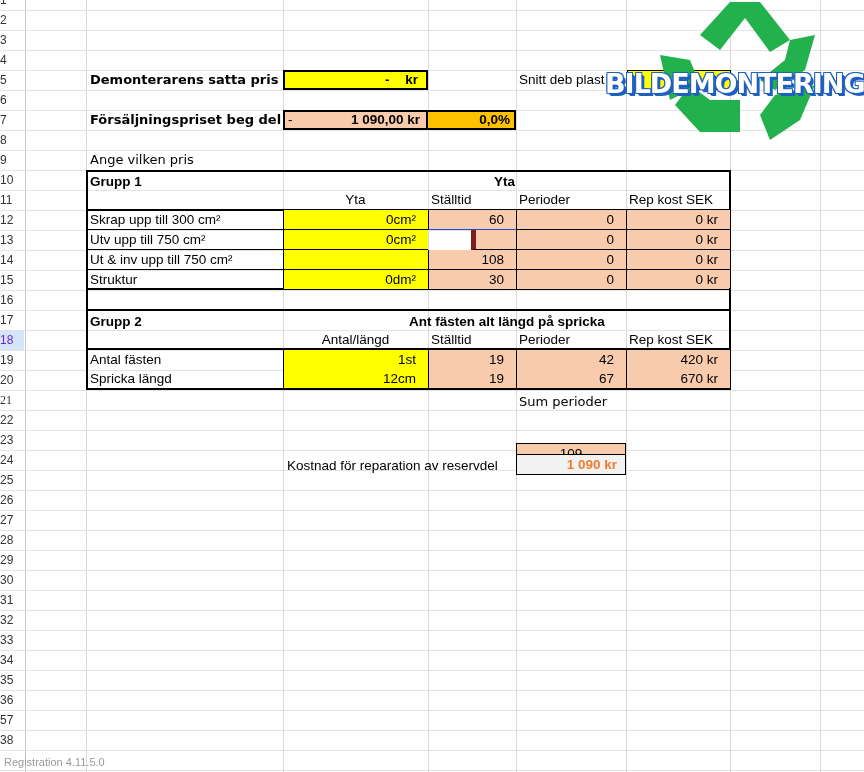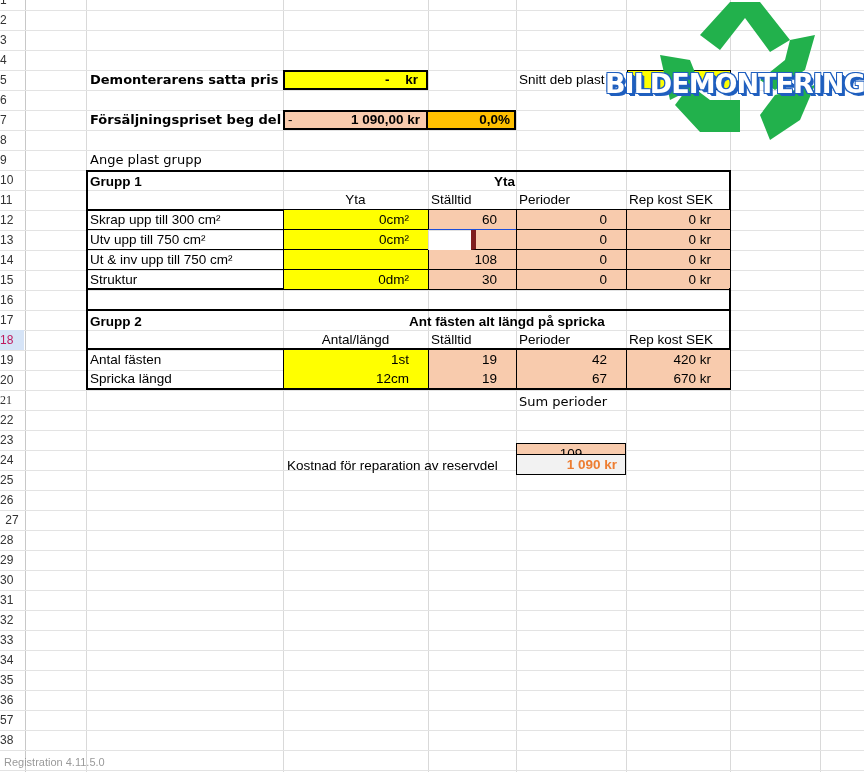--- a/index.html
+++ b/index.html
@@ -1,26 +1,26 @@
 <!DOCTYPE html>
 <html><head>
 <meta charset="utf-8">
 <style>
   html,body{margin:0;padding:0;}
   body{width:864px;height:772px;position:relative;overflow:hidden;background:#fff;font-family:"Liberation Sans",sans-serif;font-size:13.5px;color:#000;}
   .grid{position:absolute;left:0;top:0;width:864px;height:772px;}
   .vline{position:absolute;top:0;height:772px;width:1px;background:#d9d9d9;}
   .hline{position:absolute;left:0;width:864px;height:1px;background:#e3e3e3;}
   .rownum{position:absolute;left:0;width:24px;height:20px;line-height:20px;font-size:12px;color:#333;padding-left:0px;text-align:left;}
-  .rownum.sel{background:#d6e4f7;color:#be185d;}
+  .rownum.sel{background:#d6e4f7;color:#6d28d9;}
   .rowhdr-border{position:absolute;left:25px;top:0;width:1px;height:772px;background:#c8c8c8;}
   .cell{position:absolute;height:20px;line-height:20px;box-sizing:border-box;white-space:nowrap;overflow:hidden;}
   .bold{font-weight:bold;}
   .calibri{font-family:"DejaVu Sans",sans-serif;font-size:13px;}
-  .right{text-align:right;padding-right:19px;}
+  .right{text-align:right;padding-right:12px;}
   .center{text-align:center;}
   .yellow{background:#ffff00;}
   .peach{background:#f8cbad;}
   .orange{background:#ffc000;}
   .grey{background:#f2f2f2;}
   .box{position:absolute;box-sizing:border-box;border:2px solid #000;}
   .tbl-line{position:absolute;background:#000;}
   .thin{position:absolute;background:#000;}
   .reg{position:absolute;left:4px;top:756px;font-size:11px;color:#9a9a9a;}
   .logo{position:absolute;left:600px;top:0;width:264px;height:145px;}
@@ -99,21 +99,21 @@
       <div class="rownum" style="top: 310px;">17</div>
       <div class="rownum sel" style="top: 330px;">18</div>
       <div class="rownum" style="top: 350px;">19</div>
       <div class="rownum" style="top: 370px;">20</div>
       <div class="rownum" style="top: 390px; font-family: Liberation Serif, serif;">21</div>
       <div class="rownum" style="top: 410px;">22</div>
       <div class="rownum" style="top: 430px;">23</div>
       <div class="rownum" style="top: 450px;">24</div>
       <div class="rownum" style="top: 470px;">25</div>
       <div class="rownum" style="top: 490px;">26</div>
-      <div class="rownum" style="top: 510px; text-align: center;">27</div>
+      <div class="rownum" style="top: 510px;">27</div>
       <div class="rownum" style="top: 530px;">28</div>
       <div class="rownum" style="top: 550px;">29</div>
       <div class="rownum" style="top: 570px;">30</div>
       <div class="rownum" style="top: 590px;">31</div>
       <div class="rownum" style="top: 610px;">32</div>
       <div class="rownum" style="top: 630px;">33</div>
       <div class="rownum" style="top: 650px;">34</div>
       <div class="rownum" style="top: 670px;">35</div>
       <div class="rownum" style="top: 690px;">36</div>
       <div class="rownum" style="top: 710px;">57</div>
@@ -129,21 +129,21 @@
 <div class="cell" style="left:519px;top:70px;width:90px;">Snitt deb plast</div>
 <div class="cell yellow" style="left:627px;top:70px;width:104px;height:20px;border:1px solid #000;"></div>
 
 <div class="cell bold calibri" style="left:90px;top:110px;width:193px;">Försäljningspriset beg del</div>
 <div class="cell peach bold" style="left:283px;top:110px;width:145px;border:2px solid #000;">
   <span style="position:absolute;left:3px;top:-2px;font-weight:normal;">-</span>
   <span style="position:absolute;right:6px;top:-2px;">1 090,00 kr</span>
 </div>
 <div class="cell orange bold right" style="left:426px;top:110px;width:90px;border:2px solid #000;line-height:16px;padding-right:4px;">0,0%</div>
 
-<div class="cell calibri" style="left:90px;top:150px;width:190px;">Ange plast grupp</div>
+<div class="cell calibri" style="left:90px;top:150px;width:190px;">Ange vilken pris</div>
 
 <div class="box" style="left:86px;top:170px;width:645px;height:120px;"></div>
 <div class="tbl-line" style="left:86px;top:209px;width:645px;height:2px;"></div>
 <div class="cell bold" style="left:90px;top:172px;width:190px;">Grupp 1</div>
 <div class="cell bold" style="left:494px;top:172px;width:60px;">Yta</div>
 <div class="cell center" style="left:283px;top:190px;width:145px;">Yta</div>
 <div class="cell" style="left:431px;top:190px;width:85px;">Ställtid</div>
 <div class="cell" style="left:519px;top:190px;width:105px;">Perioder</div>
 <div class="cell" style="left:629px;top:190px;width:100px;">Rep kost SEK</div>
 

